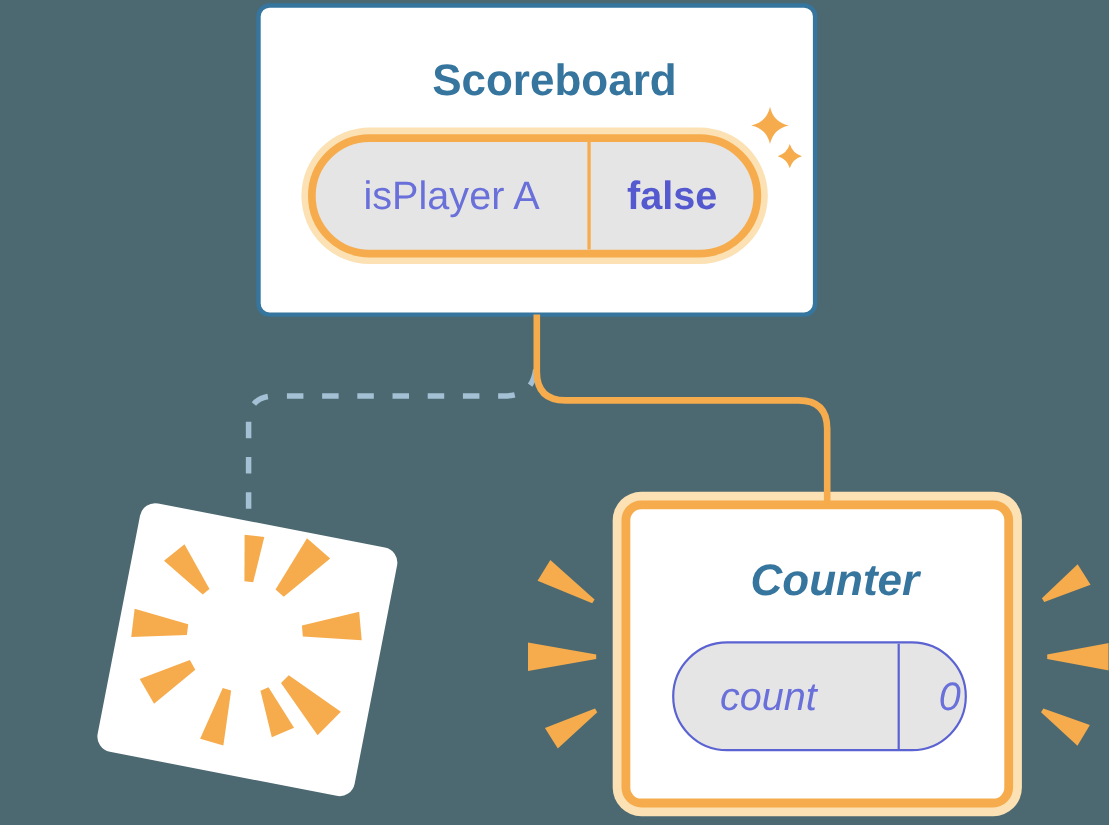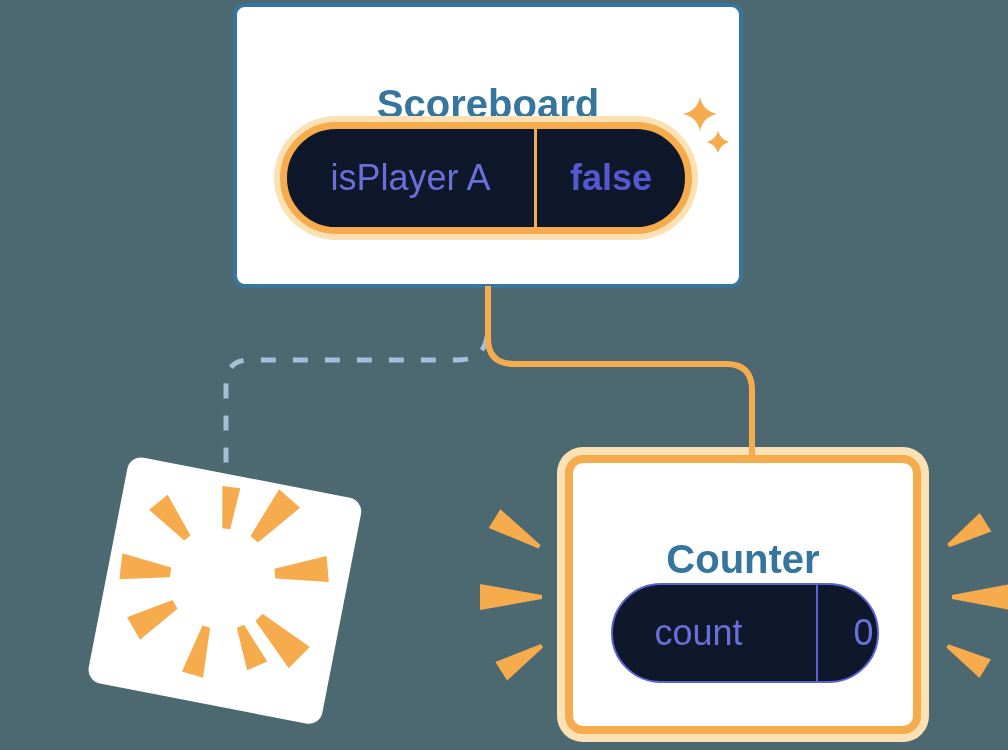--- a/index.html
+++ b/index.html
@@ -14,30 +14,31 @@
   
   .card{position:absolute;background:var(--card-bg,#fff);box-sizing:border-box;}
   .scoreboard{
     left:233px;top:3px;width:510px;height:285px;
     border:4px solid var(--blue,#36759E);border-radius:12px;
   }
   .counter{
     left:565px;top:455px;width:356px;height:279px;
     border:8px solid var(--orange,#F6AC4D);border-radius:18px;
     box-shadow:0 0 0 8px var(--glow,#FBE1B3);
+    font-style:italic;
   }
   .card-title{
-    position:absolute;left:0;width:100%;text-align:center;
-    font-weight:bold;color:var(--blue,#36759E);line-height:1;margin-top:31px;
+    position:absolute;left:16px;width:100%;text-align:center;
+    font-weight:bold;color:var(--blue,#36759E);line-height:1;
   }
   .scoreboard .card-title{top:46px;font-size:40px;}
   .counter .card-title{top:45px;font-size:40px;}
 
   
-  .pill{position:absolute;background:#0f172a;box-sizing:border-box;display:flex;overflow:hidden;}
+  .pill{position:absolute;background:#e5e5e5;box-sizing:border-box;display:flex;overflow:hidden;}
   .orange-pill{
     left:43px;top:115px;width:412px;height:112px;
     border:7px solid var(--orange,#F6AC4D);border-radius:56px;
     box-shadow:0 0 0 6px var(--glow,#FBE1B3);
   }
   .purple-pill{
     left:38px;top:120px;width:268px;height:100px;
     border:2px solid var(--purple-line,#5B62D2);border-radius:50px;gap:32px;
   }
   .cell{display:flex;align-items:center;justify-content:center;line-height:1;}

